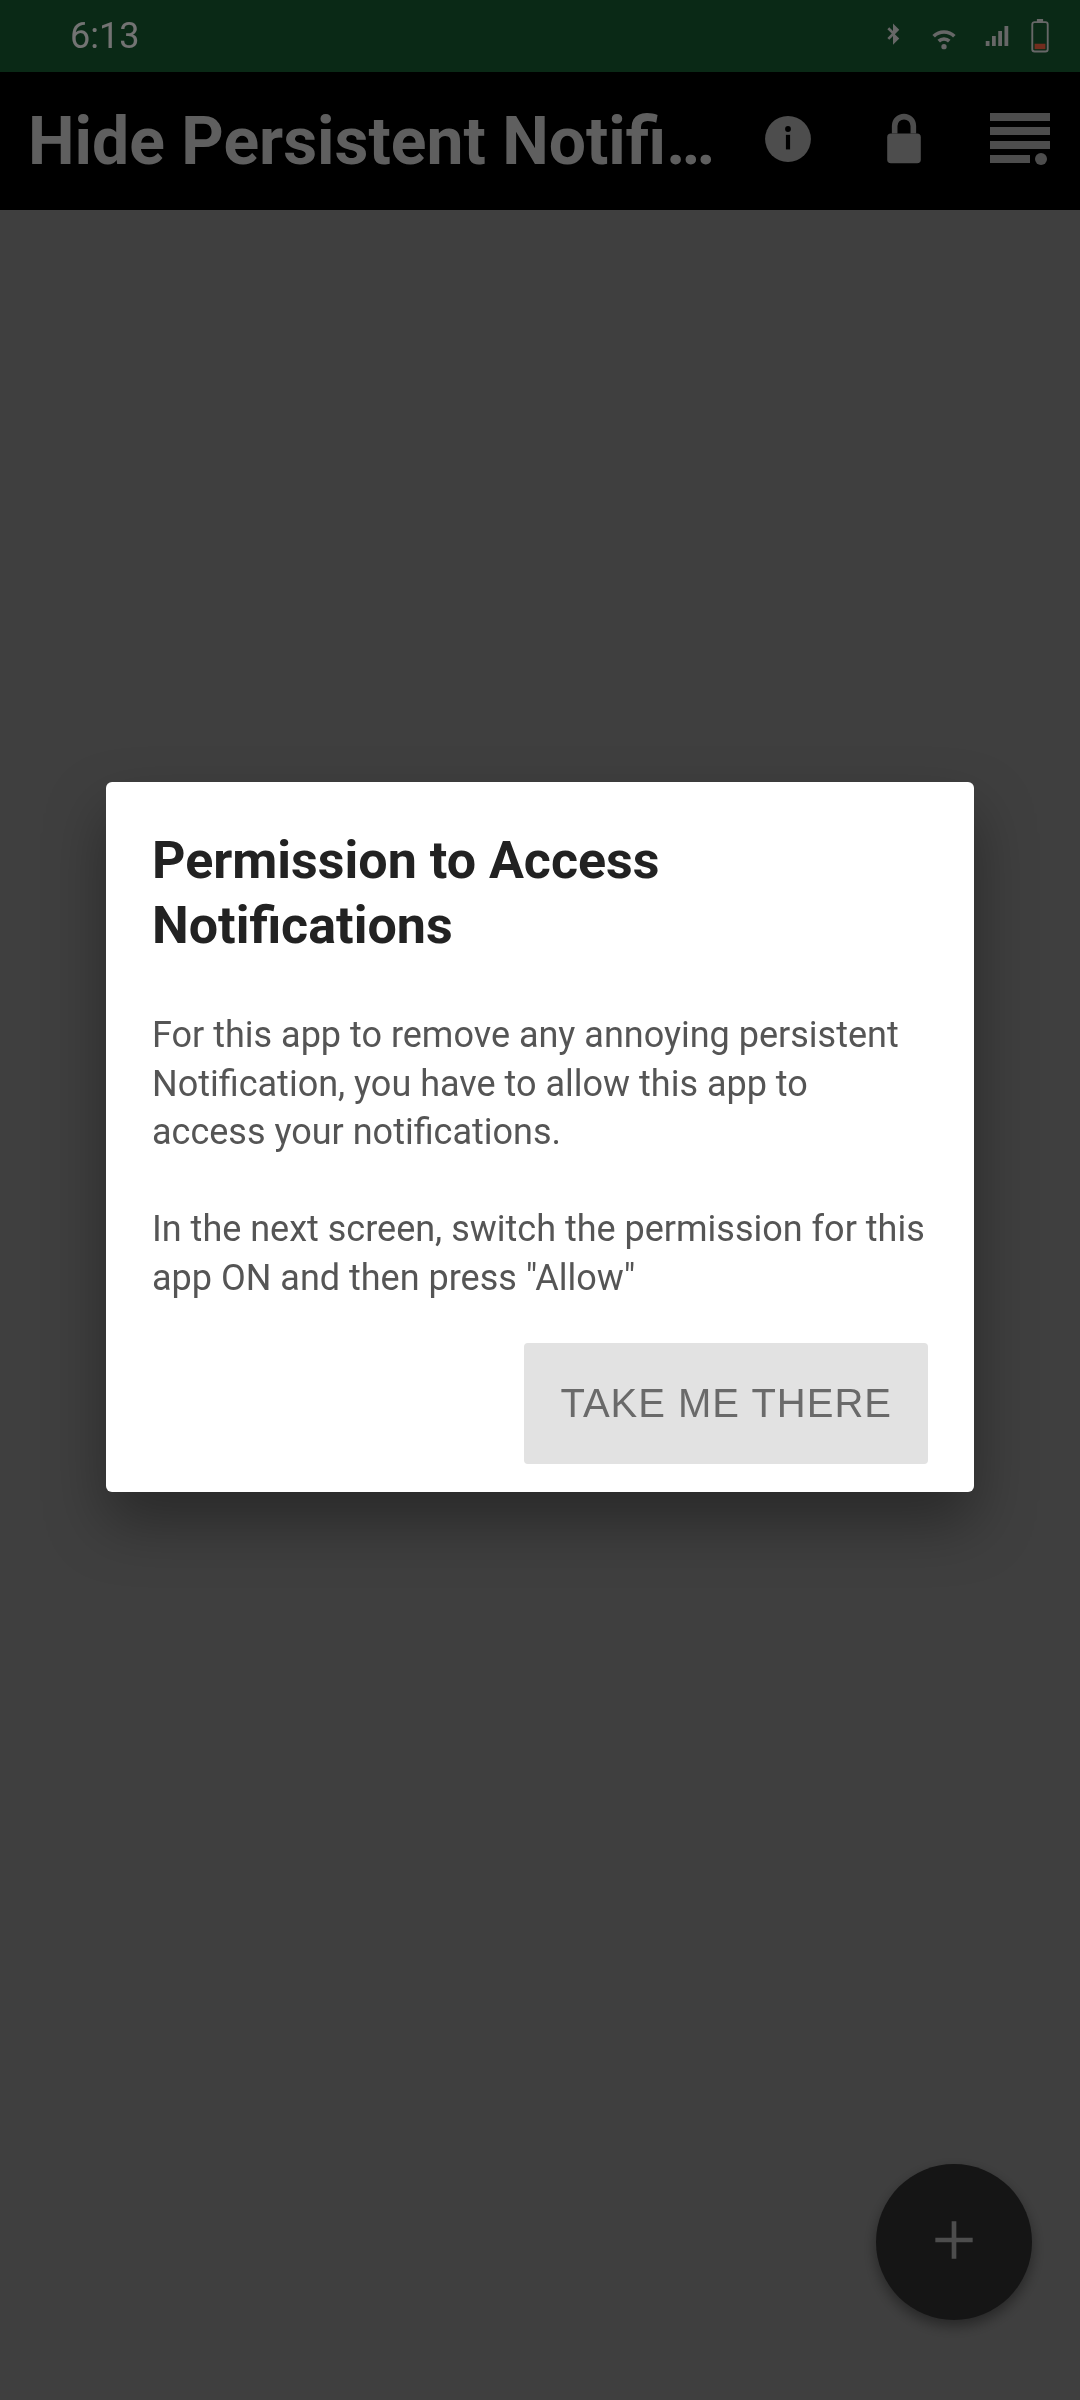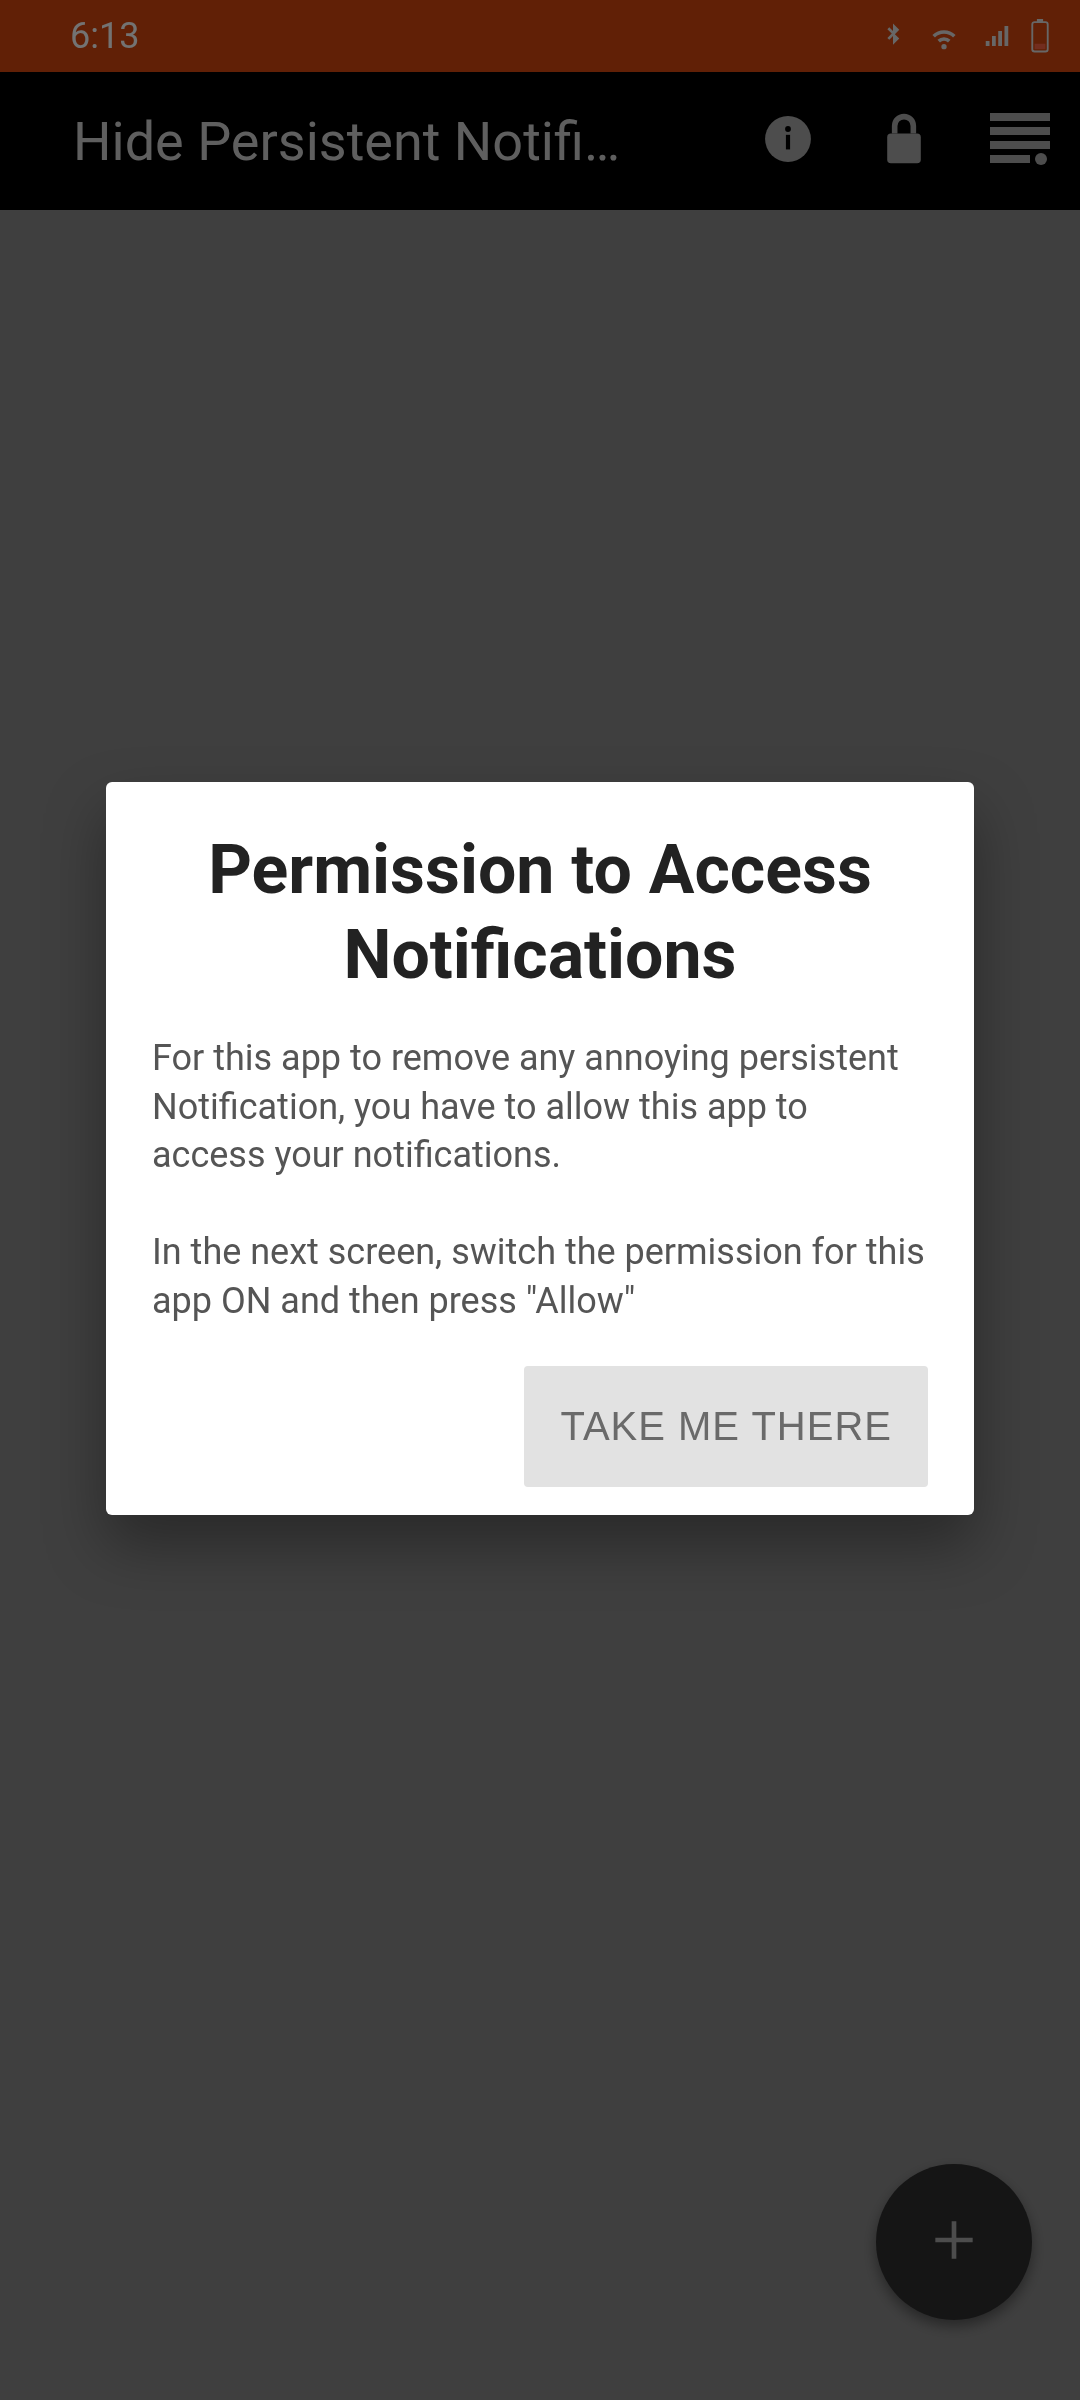--- a/index.html
+++ b/index.html
@@ -9,21 +9,21 @@
     background: #7a7a7a;
     font-family: Roboto, "Segoe UI", Arial, sans-serif;
     overflow: hidden;
     position: relative;
   }
   
   .status-bar {
     position: absolute;
     top: 0; left: 0; right: 0;
     height: 72px;
-    background: #c2410c;
+    background: #14532d;
     display: flex;
     align-items: center;
     justify-content: space-between;
     padding: 0 30px 0 70px;
     color: #e6e6e6;
     font-size: 36px;
   }
   .status-right { display: flex; align-items: center; gap: 16px; }
   .status-right svg { display: block; }
 
@@ -33,27 +33,26 @@
     top: 72px; left: 0; right: 0;
     height: 138px;
     background: #000;
     display: flex;
     align-items: center;
     padding: 0 18px 0 28px;
   }
   .app-title {
     flex: 1 1 auto;
     color: #bfbfbf;
-    font-size: 54px;
-    font-weight: 400;
+    font-size: 66px;
+    font-weight: 700;
     white-space: nowrap;
     overflow: hidden;
     text-overflow: ellipsis;
     padding-right: 20px;
-    margin-left: 45px;
   }
   .app-actions { display: flex; align-items: center; gap: 52px; padding-right: 10px; }
   .icon-btn { width: 64px; height: 64px; display: flex; align-items: center; justify-content: center; }
 
   
   .content {
     position: absolute;
     top: 210px; left: 0; right: 0; bottom: 0;
     background: #7f7f7f;
   }
@@ -79,26 +78,25 @@
   .dialog {
     position: absolute;
     left: 106px; right: 106px;
     top: 782px;
     background: #fff;
     border-radius: 6px;
     box-shadow: 0 30px 60px rgba(0,0,0,0.35);
     padding: 46px 46px 28px 46px;
   }
   .dialog-title {
-    font-size: 68px;
+    font-size: 52px;
     line-height: 1.25;
     font-weight: 700;
     color: #222;
-    margin-bottom: 36px;
-    text-align: center;
+    margin-bottom: 53px;
   }
   .dialog-body {
     font-size: 36px;
     line-height: 1.35;
     color: #555;
     margin-bottom: 40px;
     white-space: pre-line;
   }
   .dialog-actions {
     display: flex;

